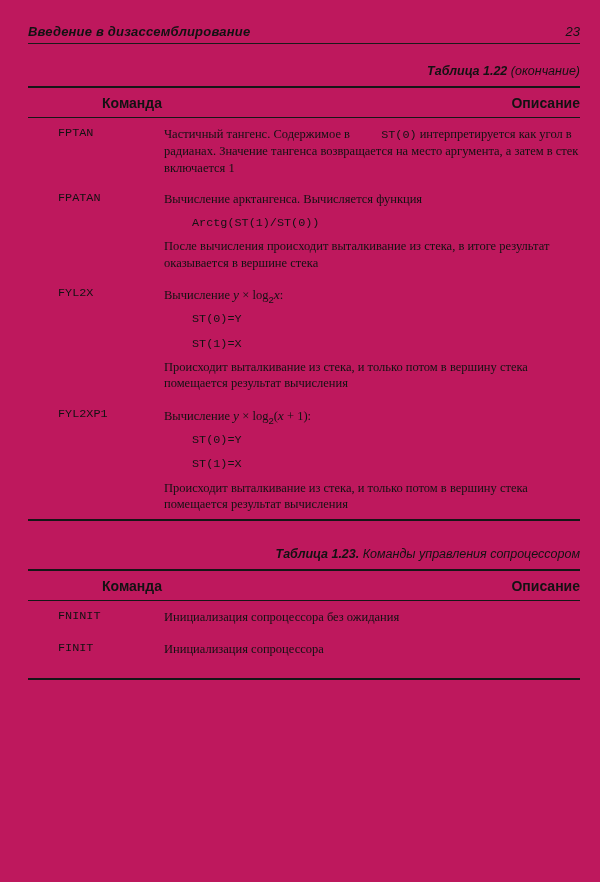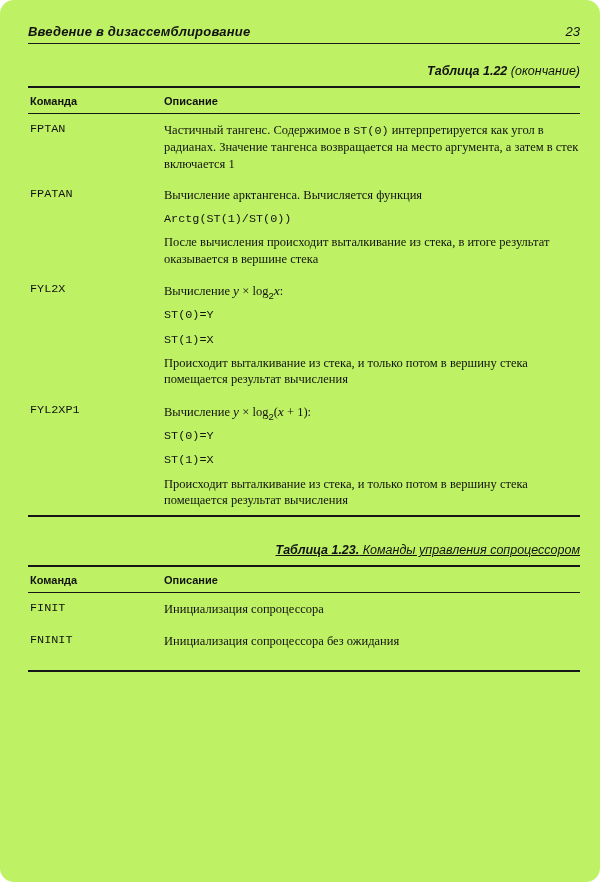--- a/index.html
+++ b/index.html
@@ -5,27 +5,26 @@
   html, body {
     margin: 0;
     padding: 0;
     background: #ffffff;
   }
   .page {
     position: relative;
     width: 600px;
     height: 882px;
     box-sizing: border-box;
-    background: #bef264;
+    background: #be185d;
     color: #121212;
     font-family: "Liberation Sans", sans-serif;
     font-size: 12.5px;
     padding: 24px 20px 0 28px;
     overflow: hidden;
-    border-radius: 14px;
   }
   
   .running-head {
     display: flex;
     justify-content: space-between;
     align-items: baseline;
     font-style: italic;
     font-size: 13px;
     padding-bottom: 4px;
     border-bottom: 1.5px solid #1a1a1a;
@@ -33,38 +32,38 @@
   .rh-title { font-weight: 600; letter-spacing: 0.2px; }
   .rh-num { font-weight: 500; }
 
   
   .caption {
     text-align: right;
     font-size: 12.5px;
     margin-top: 20px;
     margin-bottom: 8px;
   }
-  .caption-2 { margin-top: 26px; text-decoration: underline; }
+  .caption-2 { margin-top: 26px; }
   .cap-b { font-weight: bold; font-style: italic; }
   .cap-i { font-style: italic; margin-top: 32px; }
 
   
   table.cmd-table {
     width: 100%;
     border-collapse: collapse;
     border-bottom: 2px solid #161616;
   }
   table.cmd-table thead tr {
     border-top: 2px solid #161616;
     border-bottom: 1px solid #161616;
   }
   table.cmd-table th {
-    text-align: left;
+    text-align: right;
     font-weight: bold;
-    font-size: 11px;
+    font-size: 14px;
     padding: 7px 0 6px 2px;
   }
   table.cmd-table td {
     vertical-align: top;
     padding: 8px 0 6px 2px;
   }
   td.cell-cmd {
     width: 132px;
     font-family: "Liberation Mono", monospace;
     font-size: 11.8px;
@@ -72,21 +71,21 @@
   }
   td.cell-desc { padding-right: 2px; }
   .cell-par {
     margin: 0 0 7px 0;
     line-height: 1.3;
   }
   .cell-par:last-child { margin-bottom: 1px; }
 
   
   .seg-t  { font-family: Liberation Serif, serif; }
-  .seg-c  { font-family: "Liberation Mono", monospace; font-size: 11.8px; }
+  .seg-c  { font-family: "Liberation Mono", monospace; font-size: 11.8px; margin-left: 28px; }
   .seg-i  { font-family: "Liberation Serif", serif; font-style: italic; font-size: 13.5px; }
   sup.seg-supi {
     font-family: "Liberation Serif", serif;
     font-style: italic;
     font-size: 9.5px;
     line-height: 0;
   }
   sub.seg-sub {
     font-size: 9.5px;
     line-height: 0;
@@ -163,29 +162,29 @@
         <col>
       </colgroup>
     <thead>
       <tr>
         <th>Команда</th>
         <th>Описание</th>
       </tr>
     </thead>
     <tbody>
         <tr>
+          <td class="cell-cmd"><span class="seg-c">FNINIT</span></td>
+          <td class="cell-desc">
+            <p class="cell-par"><span class="seg-t">Инициализация сопроцессора без ожидания</span></p>
+          </td>
+        </tr>
+        <tr>
           <td class="cell-cmd"><span class="seg-c">FINIT</span></td>
           <td class="cell-desc">
             <p class="cell-par"><span class="seg-t">Инициализация сопроцессора</span></p>
-          </td>
-        </tr>
-        <tr>
-          <td class="cell-cmd"><span class="seg-c">FNINIT</span></td>
-          <td class="cell-desc">
-            <p class="cell-par"><span class="seg-t">Инициализация сопроцессора без ожидания</span></p>
           </td>
         </tr>
         <tr>
           <td class="cell-cmd"></td>
           <td class="cell-desc"></td>
         </tr>
       </tbody>
   </table>
 
 </div>

